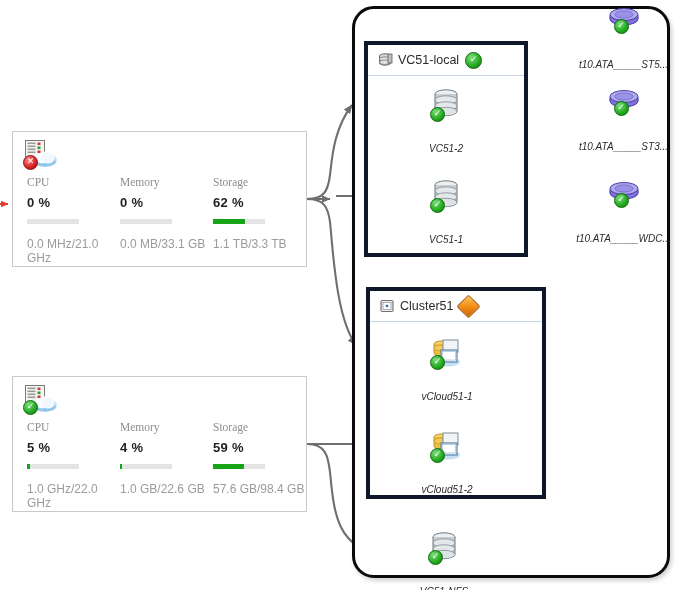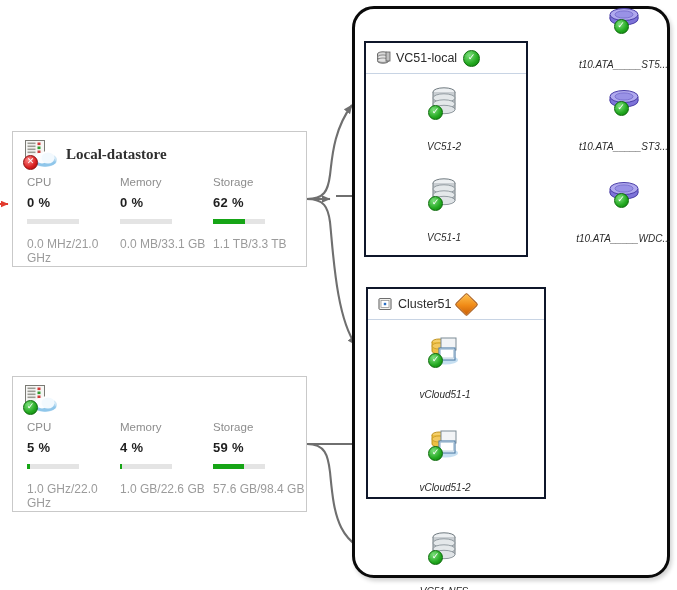--- a/index.html
+++ b/index.html
@@ -12,35 +12,35 @@
   
   #wires{position:absolute;left:0;top:0;width:677px;height:590px;overflow:visible;}
 
   
   .ds-card{position:absolute;background:#ffffff;border:1px solid #c9c9c9;box-sizing:border-box;}
   .ds-head{display:flex;align-items:center;height:44px;padding-left:11px;}
   .ds-title{font-size:15px;font-weight:bold;color:#2f2f2f;margin-left:8px;letter-spacing:0px;
             font-family:"Liberation Serif","DejaVu Serif",serif;}
   .ds-metrics{display:flex;padding:0 0 0 14px;}
   .metric{width:97px;}
-  .m-label{font-size:11.5px;color:#8d8d8d;margin-bottom:7px;}
+  .m-label{font-size:11.5px;color:#8d8d8d;margin-bottom:7px;font-family:Liberation Serif, serif;}
   .m-value{font-size:13px;font-weight:bold;color:#1f1f1f;margin-bottom:9px;letter-spacing:.3px;}
   .m-bar{width:52px;height:5px;background:#e4e4e4;border-radius:0;margin-bottom:13px;position:relative;}
   .m-bar > i{display:block;height:5px;background:#16a516;}
   .m-bar.dim > i{background:#d2d2d2;}
   .m-sub{font-size:12px;color:#9b9b9b;}
 
   
   .dsicon{position:relative;width:34px;height:30px;flex:0 0 34px;}
 
   
   #outer{position:absolute;border:3px solid #0a0a0a;border-radius:22px;background:#ffffff;
          box-sizing:border-box;box-shadow:2px 3px 4px rgba(0,0,0,.18);}
 
-  .group{position:absolute;border:2px solid #0f172a;background:#ffffff;box-sizing:border-box;}
+  .group{position:absolute;border:4px solid #0f172a;background:#ffffff;box-sizing:border-box;}
   .group > .g-head{height:30px;border-bottom:1px solid #c8d4e4;display:flex;align-items:center;
                    padding-left:9px;background:#ffffff;}
   .g-title{font-size:12.5px;color:#2b2b2b;margin-left:5px;margin-right:6px;}
 
   
   .node{position:absolute;width:90px;text-align:center;}
   .node .nlabel{font-size:10px;color:#2b2b2b;margin-top:20px;white-space:nowrap;font-style:italic;}
   .nicon{position:relative;width:38px;height:38px;margin:0 auto;}
 
   .badge{position:absolute;width:13px;height:13px;border-radius:50%;}
@@ -121,21 +121,20 @@
             <ellipse cx="21" cy="22.5" rx="11" ry="5" fill="#a8d3ef"></ellipse>
             <path d="M10,22.5 a11,5 0 0 0 22,0 z" fill="#8fc6ea"></path>
             <ellipse cx="18" cy="19.5" rx="6" ry="5" fill="#fbfdff"></ellipse>
             <ellipse cx="24" cy="19" rx="6.5" ry="5.5" fill="#f2f9fe"></ellipse>
           </g>
         </svg>
         <div class="badge err" style="left:-1px;top:16px;">
             <span>✕</span>
           </div>
       </div>
-      <div class="ds-title">Local-datastore</div>
     </div>
     <div class="ds-metrics">
 
       <div class="metric">
         <div class="m-label">CPU</div>
         <div class="m-value">0 %</div>
         <div class="m-bar dim">
             <i style="width:0%"></i>
           </div>
         <div class="m-sub">0.0 MHz/21.0 GHz</div>

